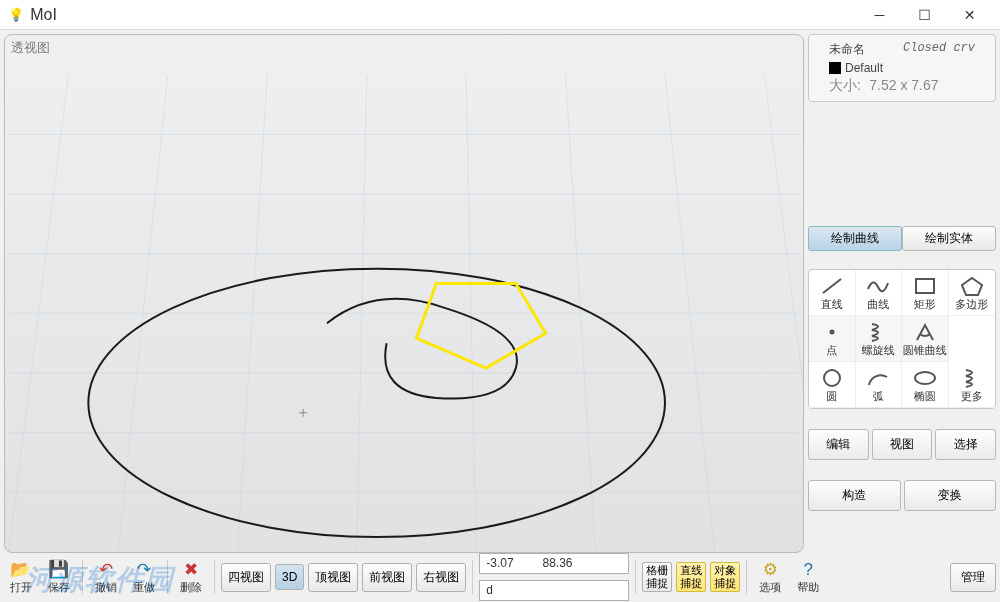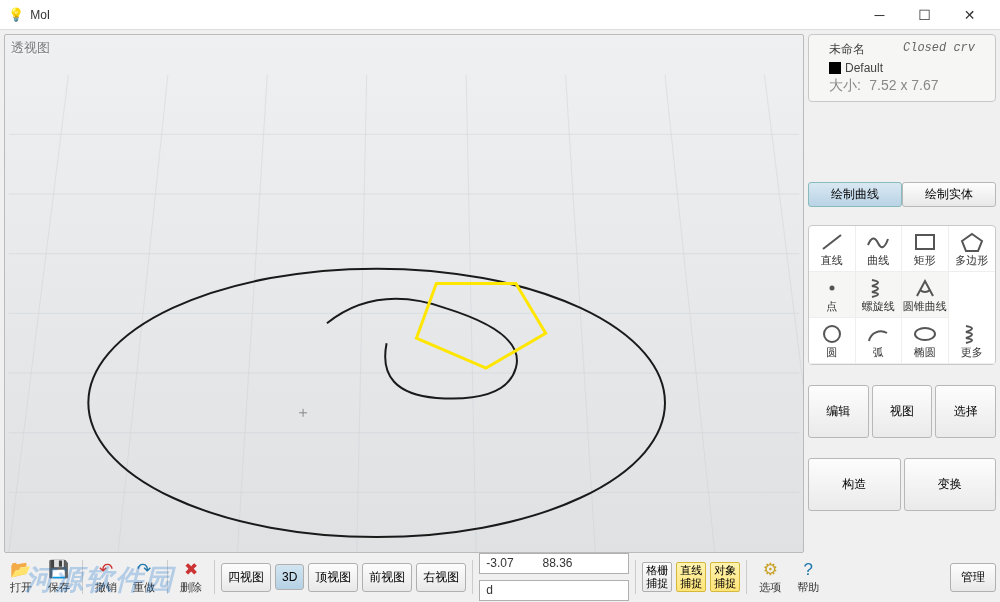--- a/index.html
+++ b/index.html
@@ -1,25 +1,25 @@
 <!DOCTYPE html>
 <html><head>
 <meta charset="utf-8">
 <style>
 * { box-sizing: border-box; margin: 0; padding: 0; font-family: "Microsoft YaHei", sans-serif; }
 body { width: 1000px; height: 602px; background: #f0f0f0; overflow: hidden; position: relative; }
 
 .titlebar { height: 30px; background: #fff; display: flex; align-items: center; padding: 0 8px; border-bottom: 1px solid #ddd; }
 .titlebar .bulb { color: #fbc02d; font-size: 13px; margin-right: 6px; }
-.titlebar .title { font-size: 12px; color: #333; text-align: center; }
+.titlebar .title { font-size: 16px; color: #333; text-align: center; }
 .titlebar .winbtns { margin-left: auto; display: flex; }
 .titlebar .winbtn { width: 45px; height: 28px; display: flex; align-items: center; justify-content: center; font-size: 14px; color: #333; cursor: pointer; }
 
 .main { display: flex; height: 527px; }
-.viewport { flex: 1; background: linear-gradient(180deg, #eef0f2 0%, #e5e7e9 60%, #dfe1e3 100%); position: relative; margin: 4px; border: 1px solid #bbb; border-radius: 2px; overflow: hidden; }
+.viewport { flex: 1; background: linear-gradient(180deg, #eef0f2 0%, #e5e7e9 60%, #dfe1e3 100%); position: relative; margin: 4px; border: 1px solid #bbb; border-radius: 8px; overflow: hidden; }
 .viewport .vlabel { position: absolute; top: 4px; left: 6px; font-size: 13px; color: #7a7a7a; text-shadow: 0 1px 0 #fff; }
 .viewport svg { position: absolute; top: 0; left: 0; width: 100%; height: 100%; }
 
 .sidebar { width: 192px; display: flex; flex-direction: column; padding: 4px 4px 0 0; gap: 6px; }
 .panel { background: #f6f6f5; border: 1px solid #c8c8c8; border-radius: 4px; padding: 6px 20px; font-size: 12px; color: #444; }
 .panel .pname { display: flex; justify-content: space-between; margin-bottom: 3px; }
 .panel .pname .ptype { font-family: "Courier New", monospace; color: #666; font-style: italic; }
 .panel .layer { display: flex; align-items: center; gap: 4px; font-family: "Courier New", monospace; }
 .panel .swatch { width: 12px; height: 12px; background: #000; }
 .panel .dim { color: #888; margin-top: 2px; font-family: "Courier New", monospace; font-size: 14px; }
@@ -28,21 +28,21 @@
 .tabrow { display: flex; gap: 0; }
 .tabbtn { flex: 1; border: 1px solid #b8b8b8; background: linear-gradient(#fdfdfd,#e8e8e8); font-size: 12px; padding: 3px 0; text-align: center; cursor: pointer; border-radius: 3px; }
 .tabbtn.active { background: linear-gradient(#d9e8f2,#b9d3e6); border-color: #8bb; }
 .toolgrid { display: grid; grid-template-columns: repeat(4, 1fr); border: 1px solid #c8c8c8; border-radius: 4px; background: #fff; margin-top: 2px; }
 .tool { display: flex; flex-direction: column; align-items: center; padding: 5px 0 3px; font-size: 11px; color: #333; border-right: 1px solid #eee; border-bottom: 1px solid #eee; cursor: pointer; }
 .tool svg { width: 26px; height: 22px; stroke: #555; fill: none; stroke-width: 2; }
 .tool:last-child, .tool:nth-child(4n) { border-right: none; }
 .toolrow3 { background:#f6f6f5; }
 
 .btnrow { display: flex; gap: 3px; margin-top: 4px; }
-.sbtn { flex: 1; border: 1px solid #b8b8b8; background: linear-gradient(#fdfdfd,#eaeaea); font-size: 12px; padding: 17px 0; text-align: center; border-radius: 3px; cursor: pointer; }
+.sbtn { flex: 1; border: 1px solid #b8b8b8; background: linear-gradient(#fdfdfd,#eaeaea); font-size: 12px; padding: 6px 0; text-align: center; border-radius: 3px; cursor: pointer; }
 
 .bottombar { height: 40px; display: flex; align-items: center; padding: 0 4px; gap: 4px; background: #f0f0f0; }
 .bicon { display: flex; flex-direction: column; align-items: center; font-size: 11px; color: #333; padding: 0 6px; cursor: pointer; }
 .bicon .ico { width: 20px; height: 20px; display: flex; align-items: center; justify-content: center; font-size: 17px; }
 .divv { width: 1px; height: 34px; background: #ccc; margin: 0 2px; }
 .viewbtn { border: 1px solid #b0b0b0; background: linear-gradient(#fdfdfd,#e8e8e8); font-size: 12px; padding: 5px 6px; border-radius: 3px; cursor: pointer; }
 .viewbtn.on { background: linear-gradient(#d2e5f1,#b5d1e5); }
 .coords { border: 1px solid #b0b0b0; background: #fff; font-size: 12px; padding: 2px 6px; width: 150px; font-family: "Courier New", monospace; color: #333; }
 .snap { display: flex; flex-direction: column; align-items: center; font-size: 11px; border: 1px solid #b0b0b0; padding: 1px 3px; border-radius: 2px; line-height: 1.15; cursor: pointer; background: linear-gradient(#fdfdfd,#eaeaea); }
 .snap.gold { background: linear-gradient(#fff3b0,#ffe477); border-color: #d4b93d; }

